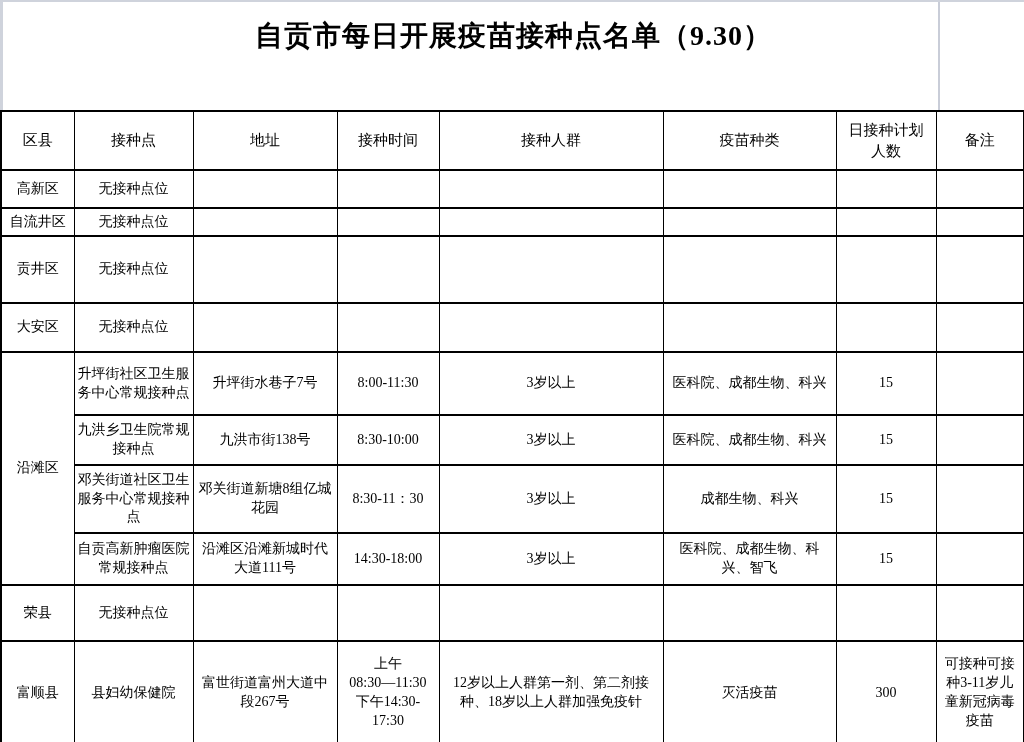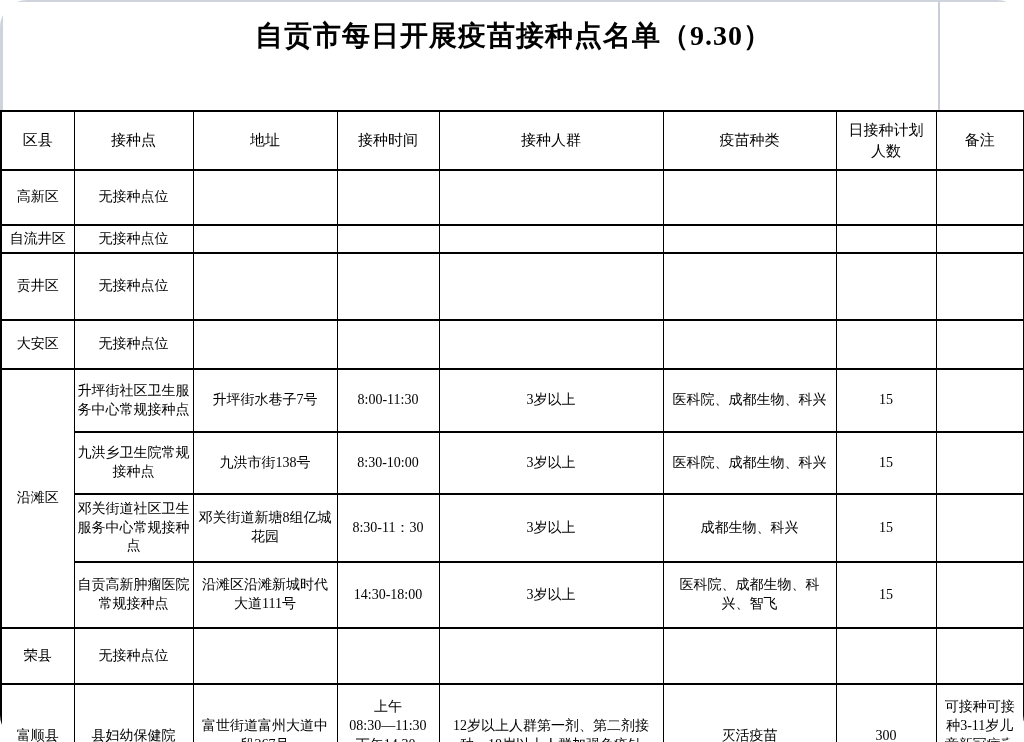--- a/index.html
+++ b/index.html
@@ -1,20 +1,19 @@
 <!DOCTYPE html>
 <html><head>
 <meta charset="utf-8">
 <style>
   html,body{margin:0;padding:0;background:#fff;}
   .sheet{
     width:1024px;height:742px;position:relative;background:#ffffff;
     font-family:"Liberation Serif","DejaVu Serif",serif;color:#000;
     overflow:hidden;
-    border-radius:27px;
   }
   
   .title-area{
     position:relative;height:110px;box-sizing:border-box;
     border-top:2px solid #cfd3dc;border-left:3px solid #cfd3dc;
     text-align:center;
   }
   .gridline-v{
     position:absolute;top:0;bottom:0;left:935px;width:2px;background:#c9cdd8;
   }
@@ -33,28 +32,28 @@
   }
   table.vtable td,table.vtable th{
     border:1px solid #000;border-top-width:2px;border-bottom-width:2px;
     padding:1px 3px;text-align:center;vertical-align:middle;
     font-size:14px;font-weight:normal;line-height:1.35;
     white-space:pre-line;word-break:break-all;overflow:hidden;
     box-sizing:border-box;
   }
   table.vtable th{font-size:15px;}
   tr.rh{height:59px}
-  tr.r0{height:55px}
+  tr.r0{height:38px}
   tr.r1{height:28px}
   tr.r2{height:67px}
   tr.r3{height:49px}
   tr.r4{height:63px}
-  tr.r5{height:62px}
+  tr.r5{height:50px}
   tr.r6{height:68px}
-  tr.r7{height:66px}
+  tr.r7{height:52px}
   tr.r8{height:56px}
   tr.r9{height:104px}
 </style>
 </head>
 <body>
 
 <div class="sheet">
 
   <div class="title-area">
     <div class="gridline-v"></div>

